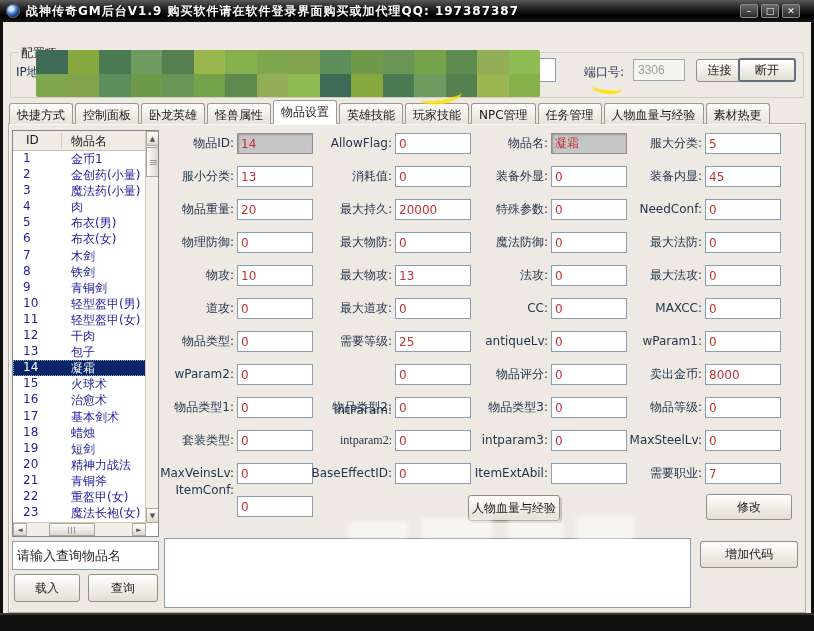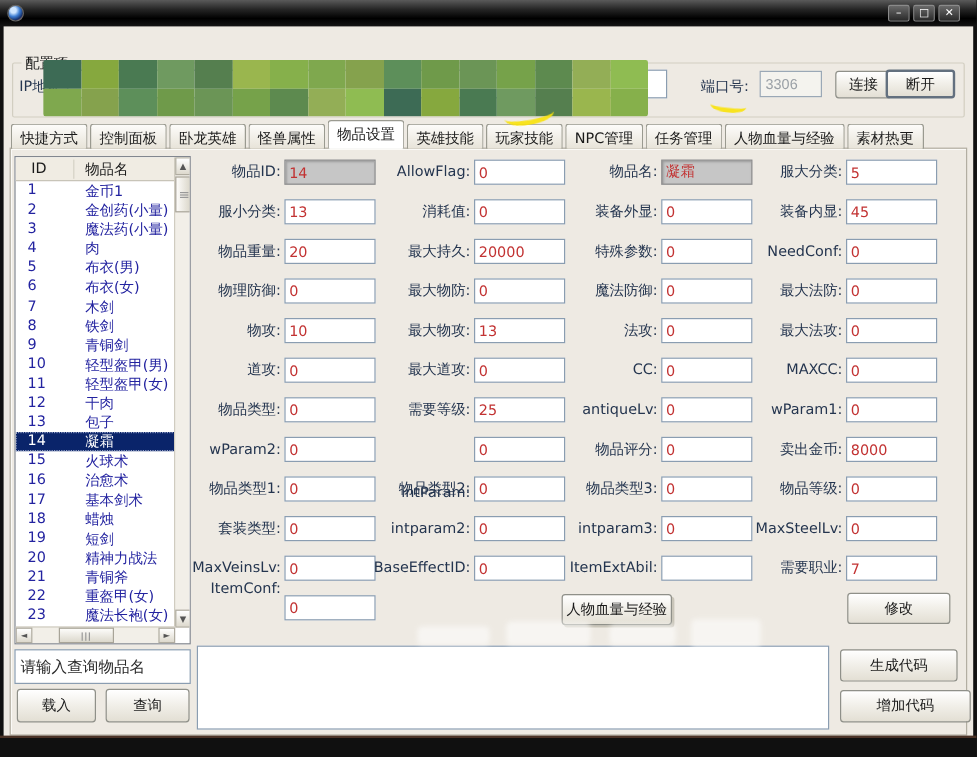--- a/index.html
+++ b/index.html
@@ -82,36 +82,37 @@
   .hscroll .left { left:0; } .hscroll .right { right:0; }
   .hscroll .thumb { position:absolute; left:36px; top:0; width:46px; height:13px; background:linear-gradient(180deg,#fdfcfa,#dcd8cc); border:1px solid #a8a498; }
   .hgrip { position:absolute; left:18px; top:3px; width:1px; height:7px; background:#999; box-shadow:3px 0 0 #999,6px 0 0 #999; }
   
   .search-input { position:absolute; left:12px; top:541px; width:147px; height:29px; border:1px solid #8a9db1;
     font-size:13px; color:#2a2a2a; padding-left:4px; background:#fff; font-family:inherit; }
   .btn-load { position:absolute; left:14px; top:574px; width:66px; height:28px; }
   .btn-query { position:absolute; left:88px; top:574px; width:70px; height:28px; }
   .code-area { position:absolute; left:164px; top:538px; width:527px; height:70px; border:1px solid #8a9db1; background:#fff; resize:none; }
   .btn-generate { position:absolute; left:700px; top:541px; width:98px; height:27px; }
-  .btn-add { position:absolute; left:700px; top:575px; width:109px; height:27px; }
+  .btn-add { position:absolute; left:700px; top:541px; width:98px; height:27px; }
   
   .form-label { position:absolute; font-size:12px; color:#24354f; text-align:right; white-space:nowrap; height:21px; line-height:21px; }
   .form-input { position:absolute; width:76px; height:21px; border:1px solid #8a9db1; background:#fff;
     color:#c23232; font-size:12px; padding-left:3px; font-family:inherit; }
   .form-input.disabled { background:#c6c6c6; border:1px solid #8f8f8f; box-shadow:inset 1px 1px 2px #9a9a9a; }
   .btn-hotupdate { position:absolute; left:468px; top:495px; width:92px; height:26px; box-shadow:2px 2px 0 #c9c5b9; }
   .btn-modify { position:absolute; left:706px; top:494px; width:86px; height:26px; }
 </style>
 </head>
 <body>
 
 <div class="win">
 
   <div class="titlebar">
     <div class="t-icon"></div>
+    <div class="t-text">战神传奇GM后台V1.9    购买软件请在软件登录界面购买或加代理QQ: 197387387</div>
     <div class="winbtns">
       <div class="winbtn">–</div>
       <div class="winbtn">□</div>
       <div class="winbtn">✕</div>
     </div>
   </div>
 
   <div class="client"></div>
 
   <div class="groupbox"></div>
@@ -371,21 +372,21 @@
       <div class="form-label" style="left: 140px; width: 94px; top: 397px;">物品类型1:</div>
       <input class="form-input" value="0" style="left: 237px; top: 397px;">
       <div class="form-label" style="left: 294px; width: 98px; top: 397px;">物品类型2:</div>
       <input class="form-input" value="0" style="left: 395px; top: 397px;">
       <div class="form-label" style="left: 446px; width: 102px; top: 397px;">物品类型3:</div>
       <input class="form-input" value="0" style="left: 551px; top: 397px;">
       <div class="form-label" style="left: 598px; width: 104px; top: 397px;">物品等级:</div>
       <input class="form-input" value="0" style="left: 705px; top: 397px;">
       <div class="form-label" style="left: 140px; width: 94px; top: 430px;">套装类型:</div>
       <input class="form-input" value="0" style="left: 237px; top: 430px;">
-      <div class="form-label" style="left: 294px; width: 98px; top: 430px;">intparam2:</div>
+      <div class="form-label" style="left: 294px; width: 98px; top: 430px; font-family: Liberation Serif, serif;">intparam2:</div>
       <input class="form-input" value="0" style="left: 395px; top: 430px;">
       <div class="form-label" style="left: 446px; width: 102px; top: 430px;">intparam3:</div>
       <input class="form-input" value="0" style="left: 551px; top: 430px;">
       <div class="form-label" style="left: 598px; width: 104px; top: 430px;">MaxSteelLv:</div>
       <input class="form-input" value="0" style="left: 705px; top: 430px;">
       <div class="form-label" style="left: 140px; width: 94px; top: 463px;">MaxVeinsLv:</div>
       <input class="form-input" value="0" style="left: 237px; top: 463px;">
       <div class="form-label" style="left: 294px; width: 98px; top: 463px;">BaseEffectID:</div>
       <input class="form-input" value="0" style="left: 395px; top: 463px;">
       <div class="form-label" style="left: 446px; width: 102px; top: 463px;">ItemExtAbil:</div>

